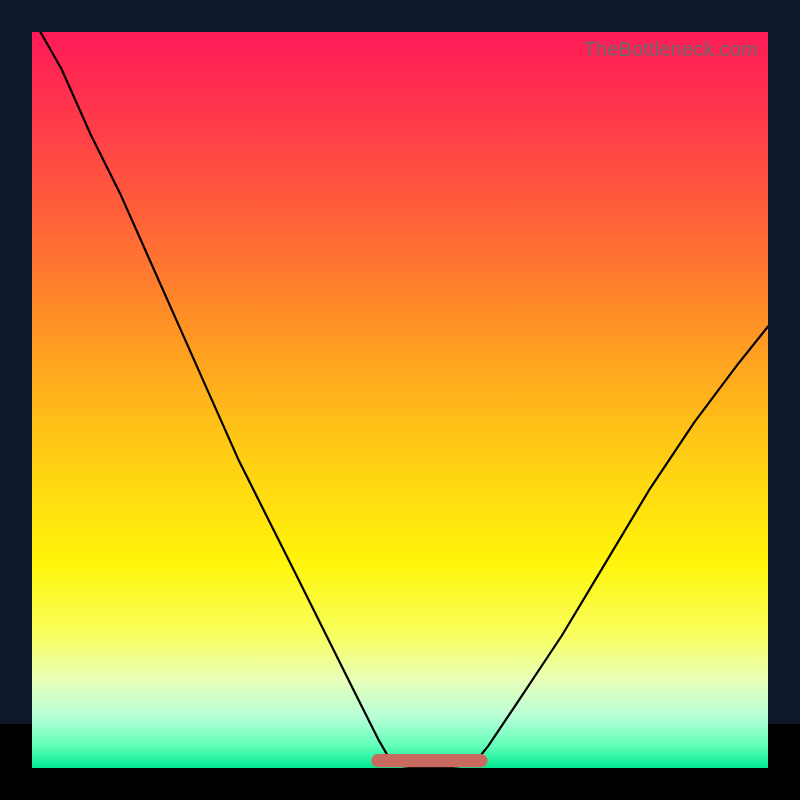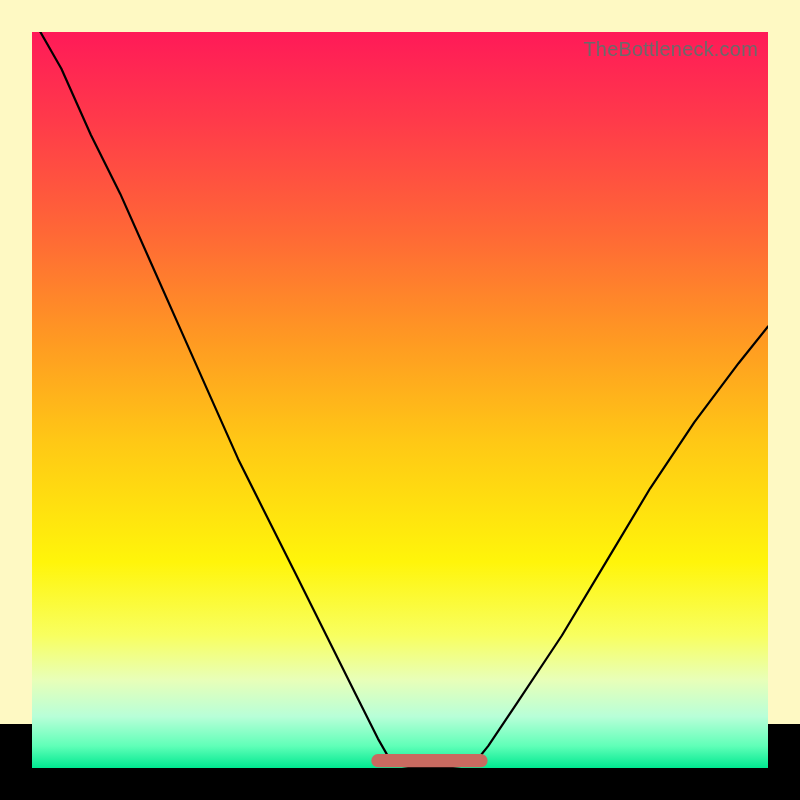--- a/index.html
+++ b/index.html
@@ -7,21 +7,21 @@
     padding: 0;
     width: 800px;
     height: 800px;
     background: #000;
     font-family: Arial, Helvetica, sans-serif;
   }
   .frame {
     position: relative;
     width: 800px;
     height: 724px;
-    background: #fef9c3;
+    background: #0f172a;
   }
   .plot {
     position: absolute;
     left: 32px;
     top: 32px;
     width: 736px;
     height: 736px;
     overflow: hidden;
   }
   .gradient {

